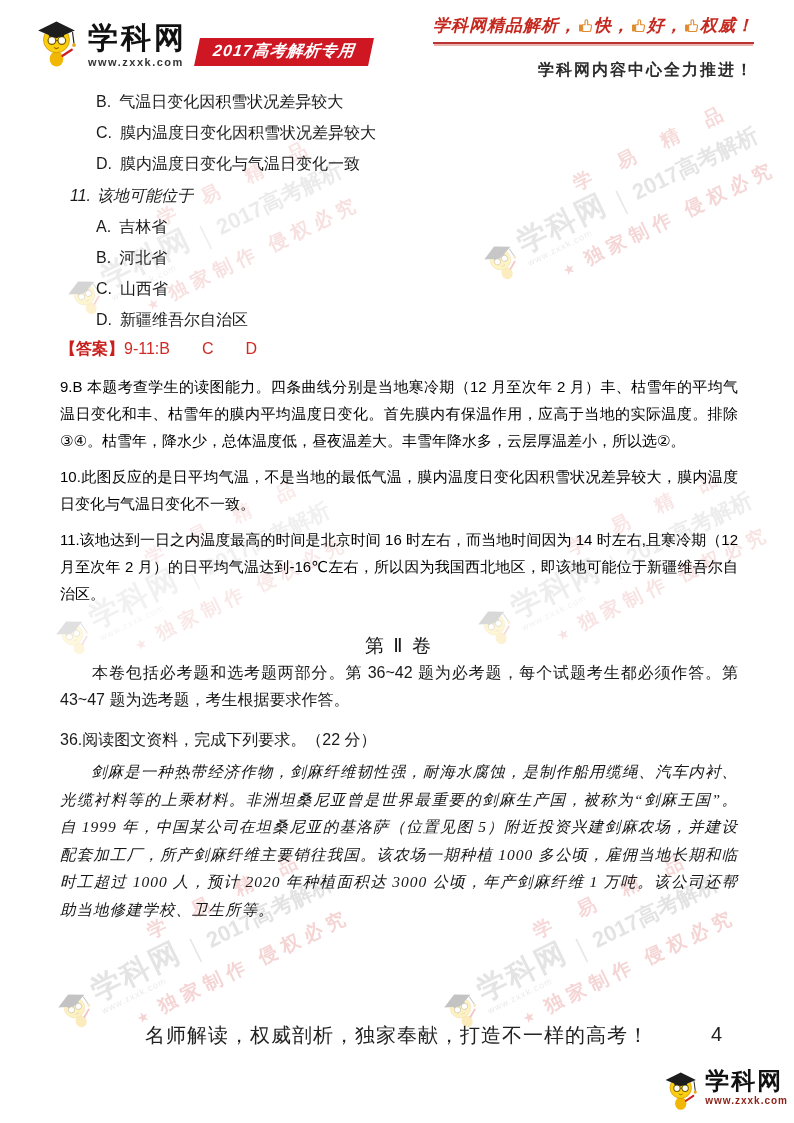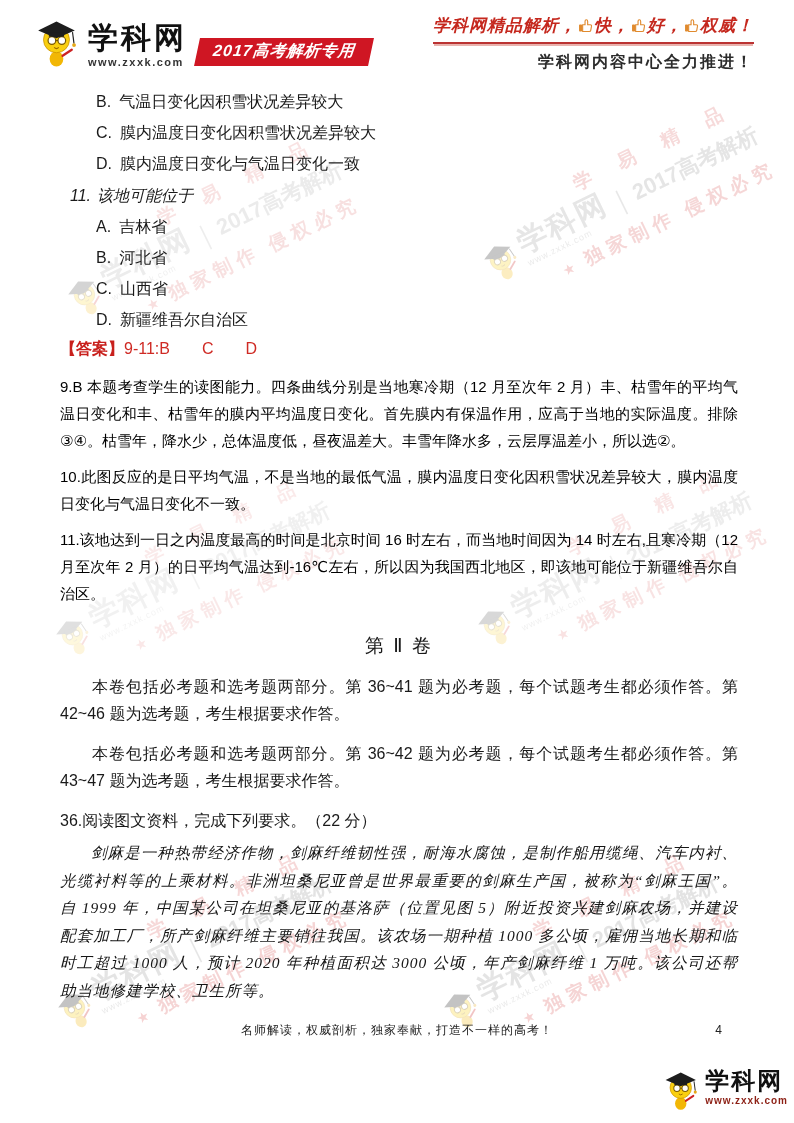--- a/index.html
+++ b/index.html
@@ -25,21 +25,21 @@
     padding:3px 16px 4px; transform:skewX(-12deg); white-space:nowrap;
   }
   .banner > span { display:inline-block; transform:skewX(6deg); letter-spacing:1px; }
   .header-right { text-align:right; padding-top:4px; }
   .slogan-line {
     color:#c5281e; font-weight:bold; font-style:italic; font-size:17px; letter-spacing:1px;
     border-bottom:2px solid #b33; box-shadow:0 3px 0 -1px #e9b3ae; padding-bottom:5px;
     display:inline-block; white-space:nowrap;
   }
   .thumb { width:15px; height:15px; vertical-align:-2px; margin:0 1px; }
-  .subslogan { margin-top:8px; color:#2b2b2b; font-size:16px; font-weight:bold; letter-spacing:2px; }
+  .subslogan { margin-top:16px; color:#2b2b2b; font-size:16px; font-weight:bold; letter-spacing:2px; }
 
   
   .wm { position:absolute; width:320px; transform:rotate(-26deg); pointer-events:none; }
   .wm-tagline { color:#f0bcbc; font-size:19px; font-weight:bold; letter-spacing:12px; margin-left:118px; white-space:nowrap; }
   .wm-main { display:flex; align-items:center; margin-top:-2px; }
   .wm-mascot { width:40px; height:46px; opacity:.45; flex:0 0 auto; }
   .wm-brandcol { display:flex; flex-direction:column; line-height:1; margin-left:2px; }
   .wm-brand { font-size:30px; font-weight:bold; color:#d2d2d2; letter-spacing:2px; white-space:nowrap; }
   .wm-url { font-size:9px; color:#dadada; letter-spacing:1px; margin-top:2px; }
   .wm-divider { font-size:26px; color:#d5d5d5; margin:0 2px; }
@@ -72,21 +72,21 @@
   .body-para.first { margin-top:14px; }
   .body-para + .body-para { margin-top:13px; }
   .q36-line { margin-top:13px; line-height:27px; }
   .passage {
     margin-top:5px; line-height:27.5px; text-align:justify; text-indent:2em;
     font-family:"Liberation Serif","DejaVu Serif",serif; font-style:italic;
     font-size:15.5px; letter-spacing:1px; color:#151515;
   }
 
   
-  .footer { position:absolute; left:0; right:0; top:1022px; height:24px; font-size:12px; }
+  .footer { position:absolute; left:0; right:0; top:1022px; height:24px; font-size:20px; }
   .footer-slogan { position:absolute; left:0; right:0; text-align:center; letter-spacing:1px; color:#222; }
   .page-number { position:absolute; right:72px; top:1px; color:#222; }
 
   .bottom-logo { position:absolute; right:6px; top:1063px; display:flex; align-items:center; }
   .bottom-logo .mascot { width:42px; height:48px; }
   .bl-textcol { line-height:1; margin-left:2px; }
   .bl-brand { font-size:24px; font-weight:bold; color:#111; letter-spacing:2px; }
   .bl-url { font-size:10px; font-weight:bold; color:#8c1f14; letter-spacing:1px; margin-top:3px; }
 </style>
 </head>
@@ -272,21 +272,20 @@
       <span class="answer-label">【答案】</span><span class="answer-value">9-11:B　　C　　D</span>
     </div>
 
     <div class="exp-block">
       <p class="exp">9.B 本题考查学生的读图能力。四条曲线分别是当地寒冷期（12 月至次年 2 月）丰、枯雪年的平均气温日变化和丰、枯雪年的膜内平均温度日变化。首先膜内有保温作用，应高于当地的实际温度。排除③④。枯雪年，降水少，总体温度低，昼夜温差大。丰雪年降水多，云层厚温差小，所以选②。</p>
       <p class="exp">10.此图反应的是日平均气温，不是当地的最低气温，膜内温度日变化因积雪状况差异较大，膜内温度日变化与气温日变化不一致。</p>
       <p class="exp">11.该地达到一日之内温度最高的时间是北京时间 16 时左右，而当地时间因为 14 时左右,且寒冷期（12 月至次年 2 月）的日平均气温达到-16℃左右，所以因为我国西北地区，即该地可能位于新疆维吾尔自治区。</p>
     </div>
 
     <div class="section-title">第 Ⅱ 卷</div>
-    <p class="body-para first">本卷包括必考题和选考题两部分。第 36~41 题为必考题，每个试题考生都必须作答。第 42~46 题为选考题，考生根据要求作答。</p>
     <p class="body-para">本卷包括必考题和选考题两部分。第 36~42 题为必考题，每个试题考生都必须作答。第 43~47 题为选考题，考生根据要求作答。</p>
 
     <div class="q36-line">36.阅读图文资料，完成下列要求。（22 分）</div>
     <p class="passage">剑麻是一种热带经济作物，剑麻纤维韧性强，耐海水腐蚀，是制作船用缆绳、汽车内衬、光缆衬料等的上乘材料。非洲坦桑尼亚曾是世界最重要的剑麻生产国，被称为“剑麻王国”。自 1999 年，中国某公司在坦桑尼亚的基洛萨（位置见图 5）附近投资兴建剑麻农场，并建设配套加工厂，所产剑麻纤维主要销往我国。该农场一期种植 1000 多公顷，雇佣当地长期和临时工超过 1000 人，预计 2020 年种植面积达 3000 公顷，年产剑麻纤维 1 万吨。该公司还帮助当地修建学校、卫生所等。</p>
 
   </div>
 
   <div class="footer">
     <div class="footer-slogan">名师解读，权威剖析，独家奉献，打造不一样的高考！</div>
     <div class="page-number">4</div>

